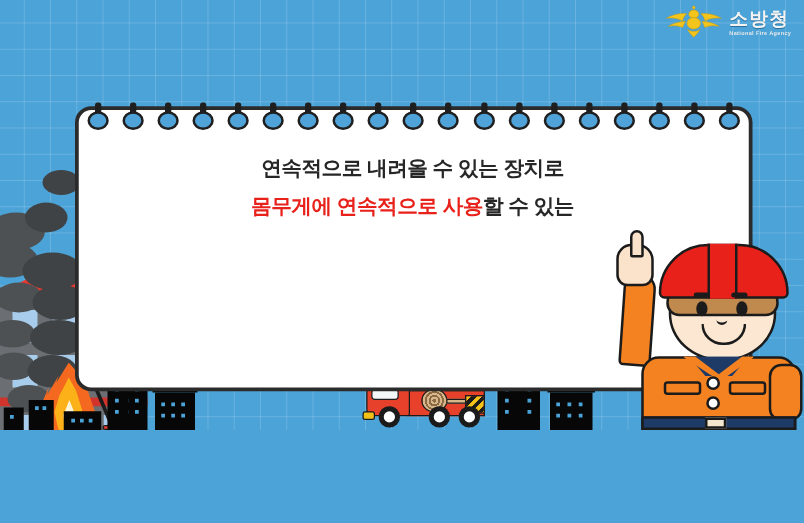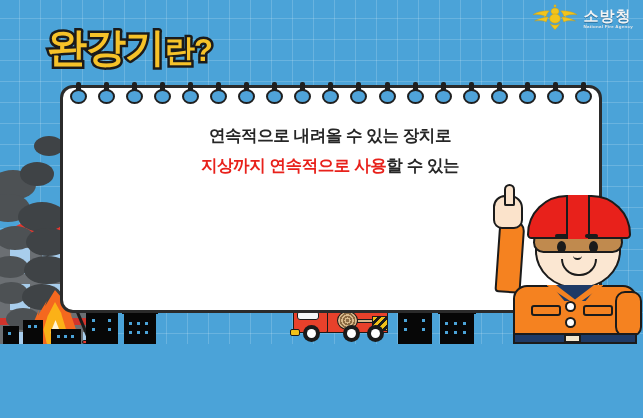--- a/index.html
+++ b/index.html
@@ -199,23 +199,20 @@
           <path d="M23 0.8 c0.7 0 1.2 0.5 1.2 1.2 s-0.5 1.2-1.2 1.2 -1.2-0.5-1.2-1.2 S22.3 0.8 23 0.8z"></path>
         </g>
       </svg>
     </div>
     <div class="logo-text">
       <span class="logo-kr">소방청</span>
       <span class="logo-en">National Fire Agency</span>
     </div>
   </div>
 
-  <div class="title">
-    <span>완강기</span><span class="small">란?</span>
-  </div>
 
   <div class="bldg">
     <div class="bldg-body"></div>
     <div class="roof"></div>
     <div class="roof-band"></div>
     <div class="ledge"></div>
 
     <div class="win" style="left:10px;top:40px;width:20px;height:26px;"></div>
     <div class="win" style="left:42px;top:40px;width:20px;height:26px;"></div>
     <div class="win" style="left:74px;top:40px;width:20px;height:26px;"></div>
@@ -420,21 +417,21 @@
         <div class="bead"></div>
       </div>
     <div class="ring">
         <div class="stem"></div>
         <div class="bead"></div>
       </div>
   </div>
 
   <div class="body-text" id="bodyText">
       <div><span>연속적으로 내려올 수 있는 장치로</span></div>
-      <div><span class="hl">지상까지 연속적으로 사용</span><span>할 수 있는</span></div>
+      <div><span class="hl">몸무게에 연속적으로 사용</span><span>할 수 있는</span></div>
     </div>
 
   <div class="mascot">
     <div class="m-arm"></div>
     <div class="m-hand">
       <div class="m-finger"></div>
     </div>
     <div class="m-body"></div>
     <div class="m-armr"></div>
     <div class="m-head"></div>

